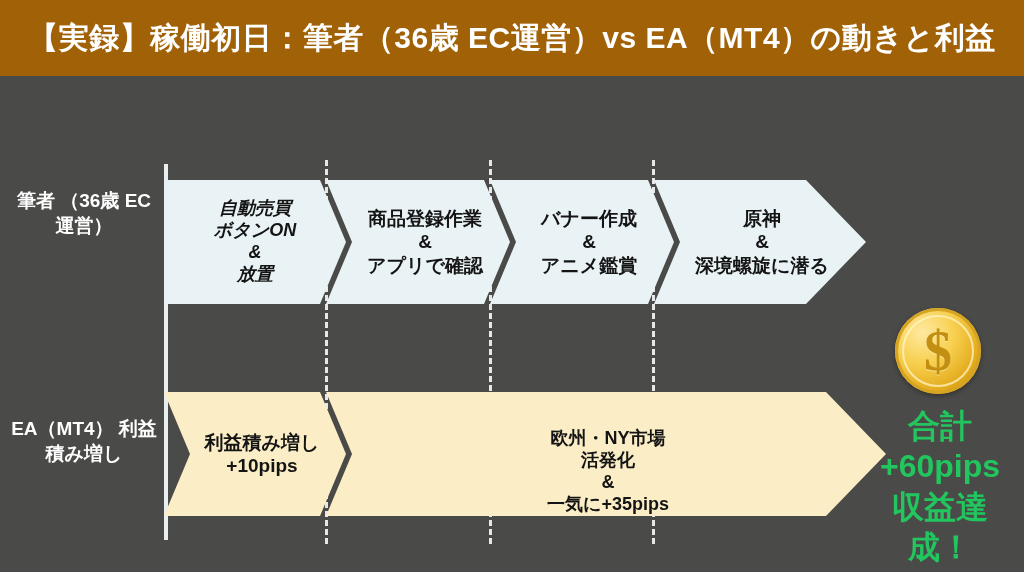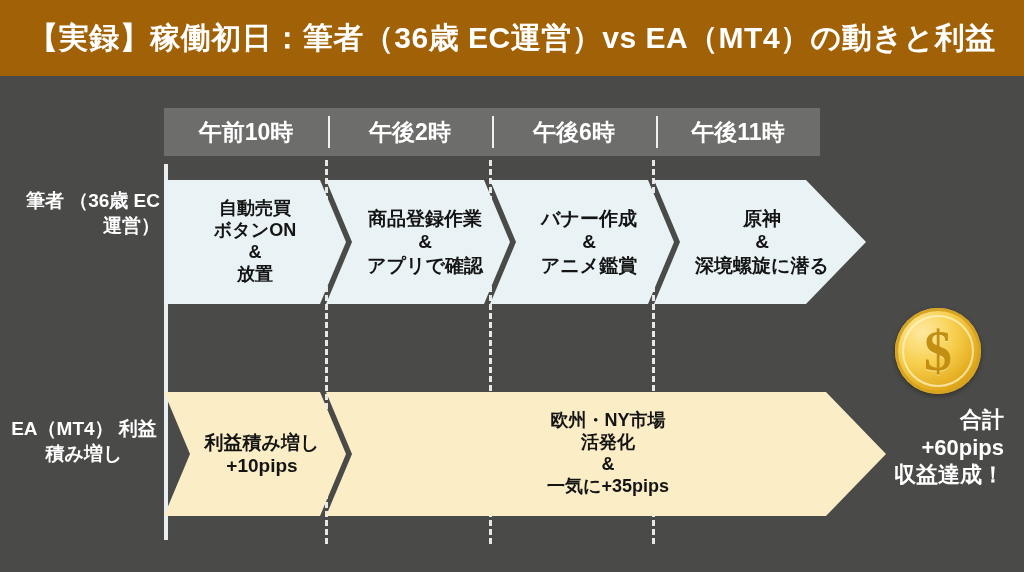--- a/index.html
+++ b/index.html
@@ -92,21 +92,21 @@
   .row-label {
     position: absolute;
     left: 8px;
     width: 152px;
     text-align: center;
     color: #ffffff;
     font-weight: bold;
     font-size: 19px;
     line-height: 1.32;
   }
-  #label-row-1 { top: 112px; text-align: right; }
+  #label-row-1 { top: 112px; }
   #label-row-2 { top: 340px; }
 
   
   .arrow-row {
     position: absolute;
     left: 164px;
     height: 124px;
     display: flex;
   }
   #row-1 { top: 104px; width: 702px; }
@@ -119,38 +119,39 @@
     align-items: center;
     justify-content: center;
     margin-right: -20px;
     padding: 0 10px;
   }
   .chev:last-child { margin-right: 0; }
 
   
   .chev.first {
     clip-path: polygon(0 0, calc(100% - 26px) 0, 100% 50%, calc(100% - 26px) 100%, 0 100%);
+    font-style: italic;
   }
   .chev.mid {
     clip-path: polygon(0 0, calc(100% - 26px) 0, 100% 50%, calc(100% - 26px) 100%, 0 100%, 26px 50%);
   }
   .chev.last {
     clip-path: polygon(0 0, calc(100% - 60px) 0, 100% 50%, calc(100% - 60px) 100%, 0 100%, 26px 50%);
   }
 
   #row-1 .chev { background: #e9f2f5; }
   #row-2 .chev { background: #fbeec6; }
 
   #row-1 .chev.first { flex: 0 0 182px; }
   #row-1 .chev.mid   { flex: 0 0 184px; }
   #row-1 .chev.last  { flex: 1 1 auto; }
 
   #row-2 .chev.first { flex: 0 0 184px; }
   #row-2 .chev.mid   { flex: 0 0 182px; }
-  #row-2 .chev.last  { flex: 1 1 auto; }
+  #row-2 .chev.last  { flex: 1 1 auto; align-items: flex-end; }
 
   .chev-text {
     color: #141414;
     font-weight: bold;
     font-size: 19px;
     line-height: 1.22;
     text-align: center;
     white-space: pre-line;
     position: relative;
     z-index: 2;
@@ -190,51 +191,37 @@
     line-height: 1;
     font-family: "Liberation Serif", "DejaVu Serif", serif;
     text-shadow: 0 1px 0 rgba(255,248,214,0.55);
   }
 
   
   #total-text {
     position: absolute;
     left: 876px; top: 330px;
     width: 128px;
-    text-align: right;
-    color: #ffffff;
-    font-weight: bold;
-    font-size: 22px;
+    text-align: center;
+    color: #22c55e;
+    font-weight: bold;
+    font-size: 32px;
     line-height: 1.26;
     white-space: pre-line;
   }
 </style>
 </head>
 <body>
 
 <div id="title-bar">
   <span id="title-text">【実録】稼働初日：筆者（36歳 EC運営）vs EA（MT4）の動きと利益</span>
 </div>
 
 <div id="canvas">
 
-  <div id="time-header">
-    <div class="time-cell">
-      <span class="time-label">午前10時</span>
-    </div>
-    <div class="time-cell">
-      <span class="time-label">午後2時</span>
-    </div>
-    <div class="time-cell">
-      <span class="time-label">午後6時</span>
-    </div>
-    <div class="time-cell">
-      <span class="time-label">午後11時</span>
-    </div>
-  </div>
 
   <div id="start-line"></div>
   <div class="dash-sep" id="dash-1"></div>
   <div class="dash-sep" id="dash-2"></div>
   <div class="dash-sep" id="dash-3"></div>
 
   <div class="row-label" id="label-row-1">筆者
 （36歳
 EC運営）</div>
   <div class="row-label" id="label-row-2">EA（MT4）

